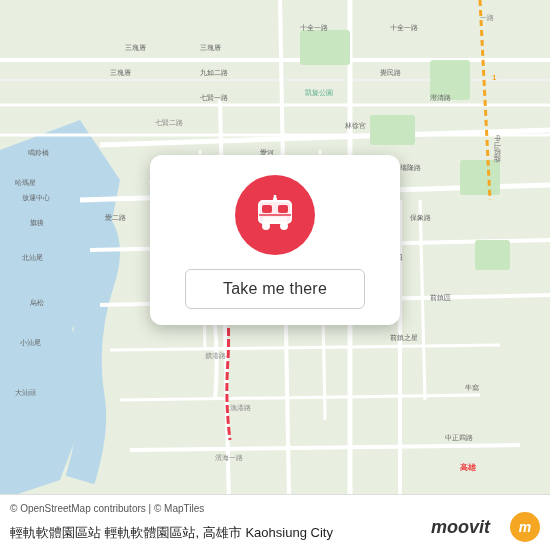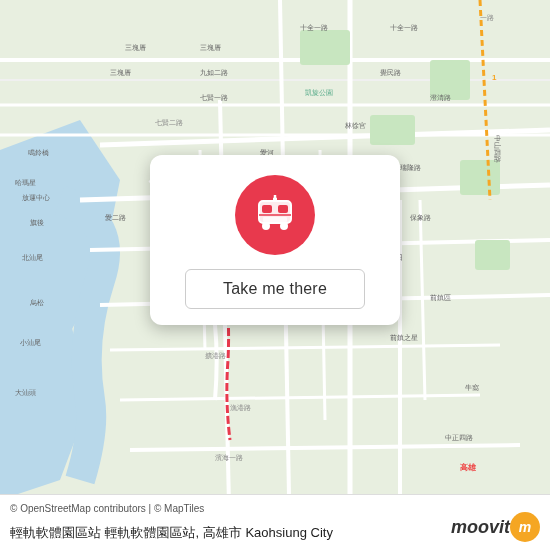--- a/index.html
+++ b/index.html
@@ -96,21 +96,21 @@
     }
 
     
     #moovit-logo {
       position: absolute;
       bottom: 8px;
       right: 10px;
       z-index: 11;
       display: flex;
       align-items: center;
-      gap: 0;
+      gap: 20px;
     }
 
     #moovit-text {
       font-size: 22px;
       font-weight: bold;
       color: #333;
       font-family: Arial, sans-serif;
     }
 
     #moovit-icon {

